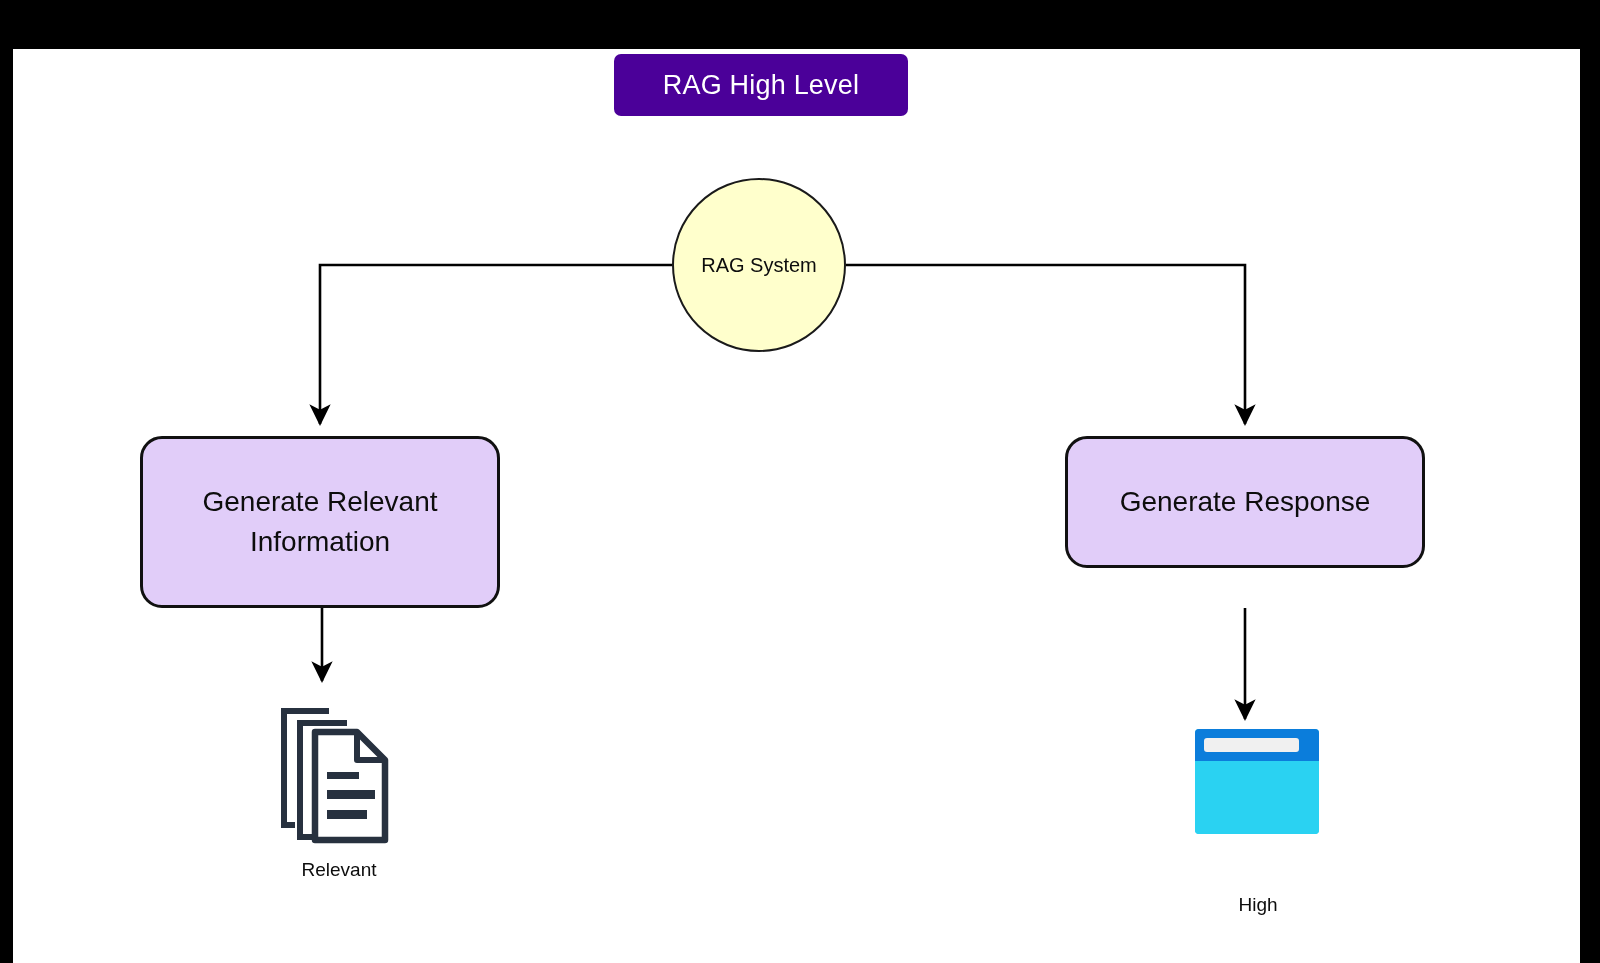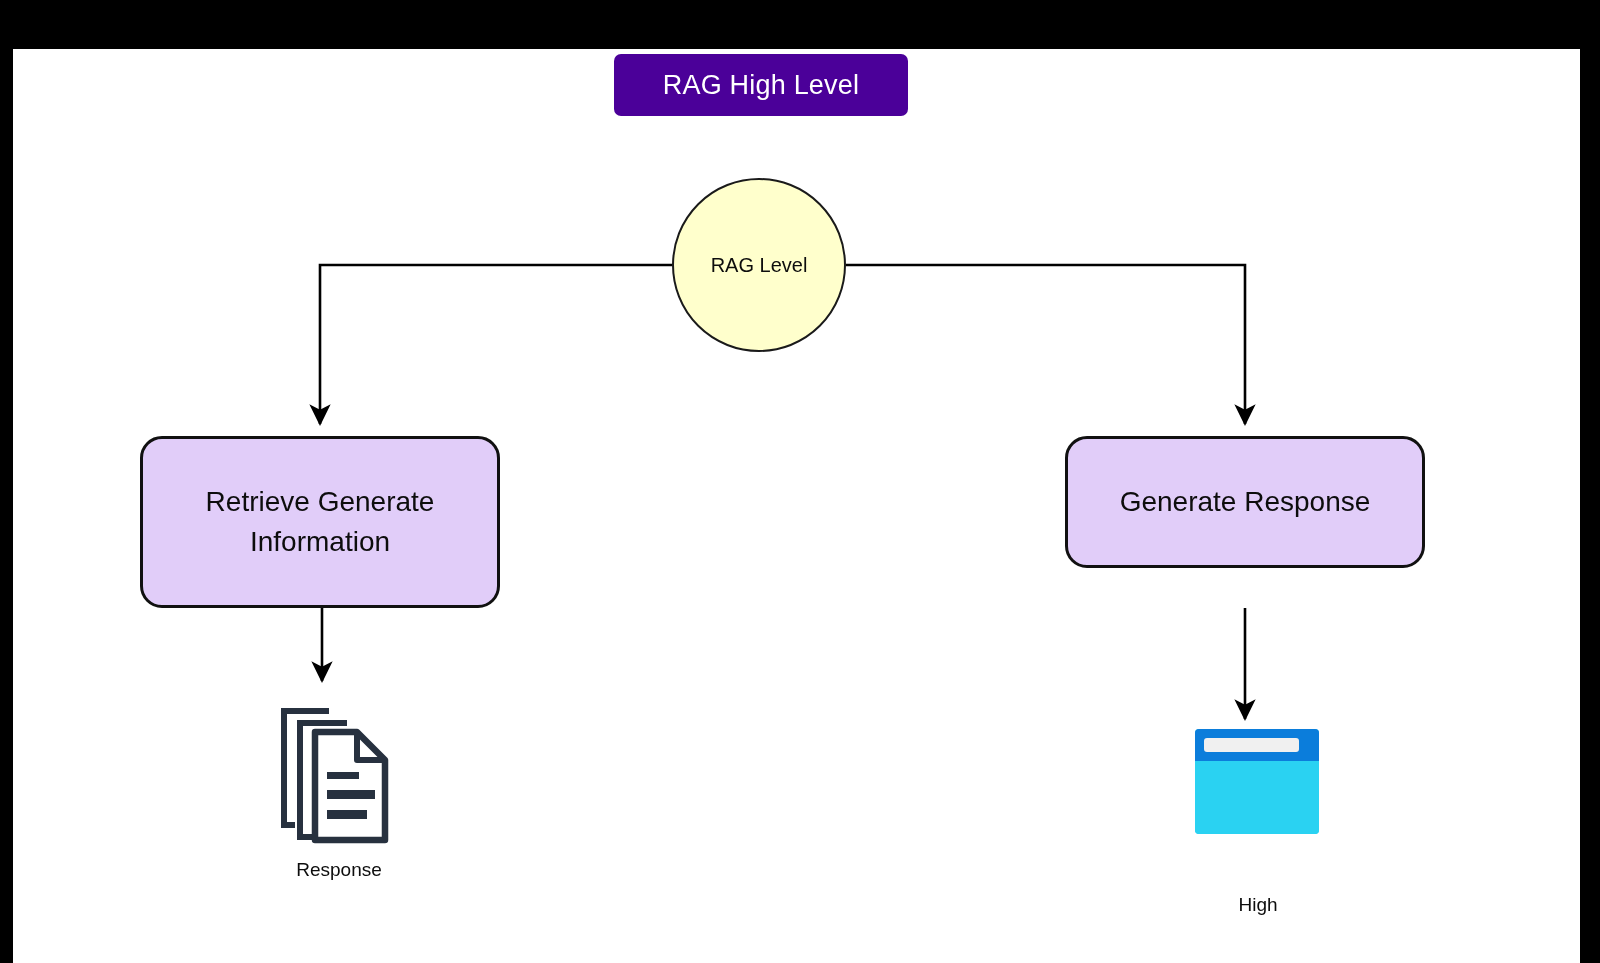--- a/index.html
+++ b/index.html
@@ -198,46 +198,46 @@
     <path d="M 309,559 L 309,632" fill="none" stroke="#000000" stroke-width="2.6" marker-end="url(#arrowhead)"></path>
 
     <path d="M 1232,559 L 1232,670" fill="none" stroke="#000000" stroke-width="2.6" marker-end="url(#arrowhead)"></path>
   </svg>
 
   <div id="title-banner">
     <span class="title-text">RAG High Level</span>
   </div>
 
   <div id="rag-circle">
-    <span class="node-text">RAG Level</span>
+    <span class="node-text">RAG System</span>
   </div>
 
   <div id="box-retrieve" class="process-box">
-    <span class="node-text"><span>Retrieve Generate</span><br><span>Information</span></span>
+    <span class="node-text"><span>Generate Relevant</span><br><span>Information</span></span>
   </div>
 
   <div id="box-generate" class="process-box">
     <span class="node-text">Generate Response</span>
   </div>
 
   <div id="documents-node">
     <svg id="documents-icon" viewBox="0 0 130 150">
 
       <path d="M10,14 L58,14 L58,20 L16,20 L16,128 L24,128 L24,134 L10,134 Z" fill="#27313f"></path>
 
       <path d="M26,26 L76,26 L76,32 L32,32 L32,140 L42,140 L42,146 L26,146 Z" fill="#27313f"></path>
 
       <path d="M44,38 L86,38 L114,66 L114,146 L44,146 Z" fill="#ffffff" stroke="#27313f" stroke-width="6.5" stroke-linejoin="round"></path>
       <path d="M86,38 L86,66 L114,66" fill="none" stroke="#27313f" stroke-width="6" stroke-linejoin="round"></path>
 
       <rect x="56" y="78" width="32" height="7" fill="#27313f"></rect>
       <rect x="56" y="96" width="48" height="9" fill="#27313f"></rect>
       <rect x="56" y="116" width="40" height="9" fill="#27313f"></rect>
     </svg>
-    <div class="icon-caption">Response</div>
+    <div class="icon-caption">Relevant</div>
   </div>
 
   <div id="user-node">
     <div id="user-icon">
       <div class="browser-titlebar">
         <div class="browser-urlbar"></div>
       </div>
       <div class="browser-body"></div>
     </div>
     <div class="icon-caption">High</div>

